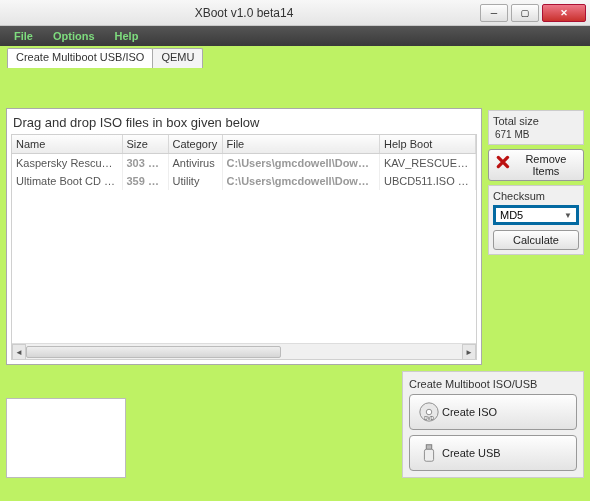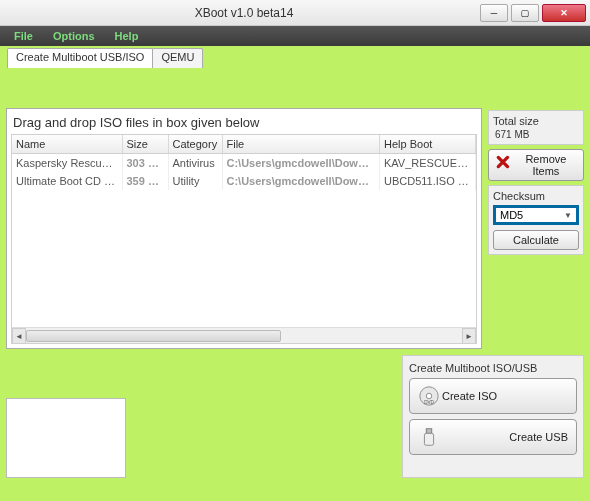--- a/index.html
+++ b/index.html
@@ -35,21 +35,21 @@
   .btn { display: inline-flex; align-items: flex-start; justify-content: center; gap: 4px; background: linear-gradient(#fefefe,#e3e3e3); border: 1px solid #999; border-radius: 3px; padding: 3px 6px; font-size: 11px; color: #222; cursor: default; width: 100%; }
   .remove-icon { width: 18px; height: 18px; }
   .select { width: 100%; border: 3px solid #0369a1; background: #fff; height: 20px; font-size: 11px; display: flex; align-items: center; justify-content: space-between; padding: 0 4px; }
   .chev { font-size: 8px; color: #555; }
   .bottom { display: flex; align-items: flex-end; gap: 6px; margin-top: 6px; }
   .preview { width: 120px; height: 80px; background: #fff; border: 1px solid #bbb; }
   .spacer { flex: 1; }
   .creategroup { border: 1px solid #ccc; padding: 6px; width: 182px; background: #f0f0f0; }
   .creategroup .group-title { font-size: 11px; color: #333; margin-bottom: 4px; }
   .bigbtn { display: flex; align-items: center; gap: 2px; background: linear-gradient(#fefefe,#e3e3e3); border: 1px solid #999; border-radius: 4px; padding: 6px 8px; height: 36px; margin-bottom: 5px; width: 100%; font-size: 11px; color: #222; }
-  .bigbtn:last-child { margin-bottom: 16px; justify-content: space-between; }
+  .bigbtn:last-child { margin-bottom: 0; }
   .bigbtn svg { width: 22px; height: 22px; flex: none; }
   col.c-name{width:110px}col.c-size{width:46px}col.c-cat{width:54px}col.c-file{width:auto}col.c-help{width:96px}
 </style>
 </head>
 <body>
 
 <div class="titlebar">
   <span class="title-text">XBoot v1.0 beta14</span>
   <div class="win-btns">
     <div class="win-btn">─</div>

